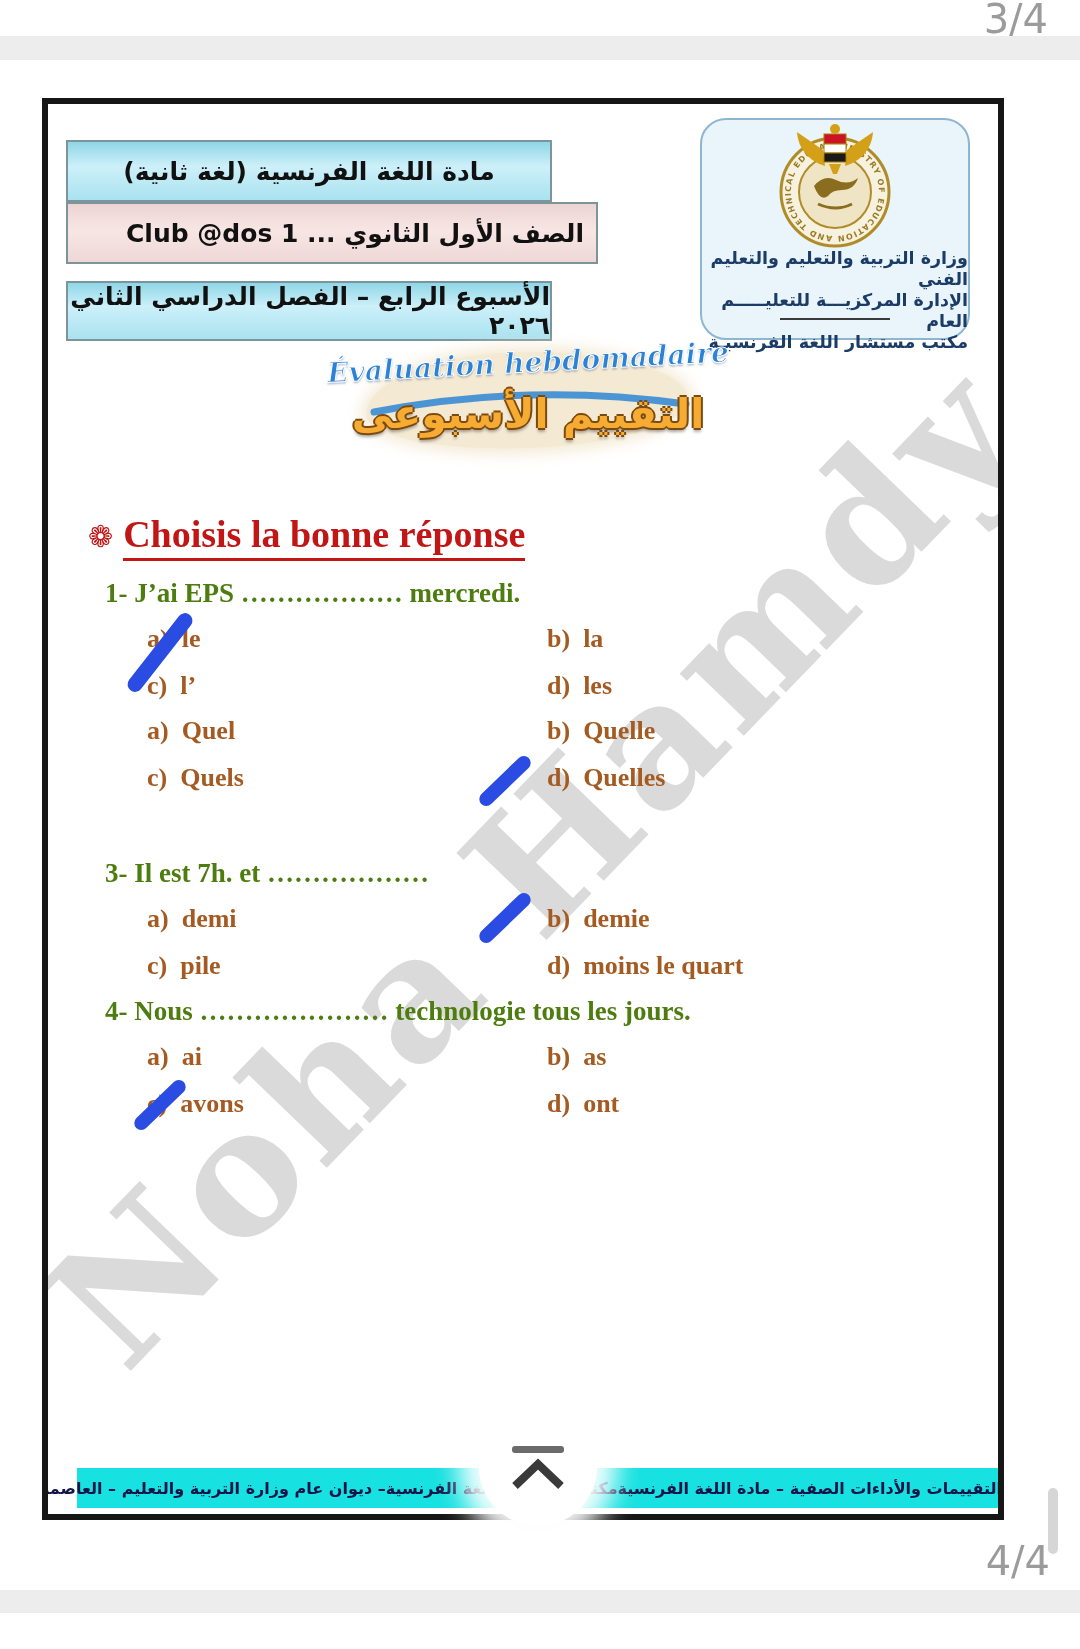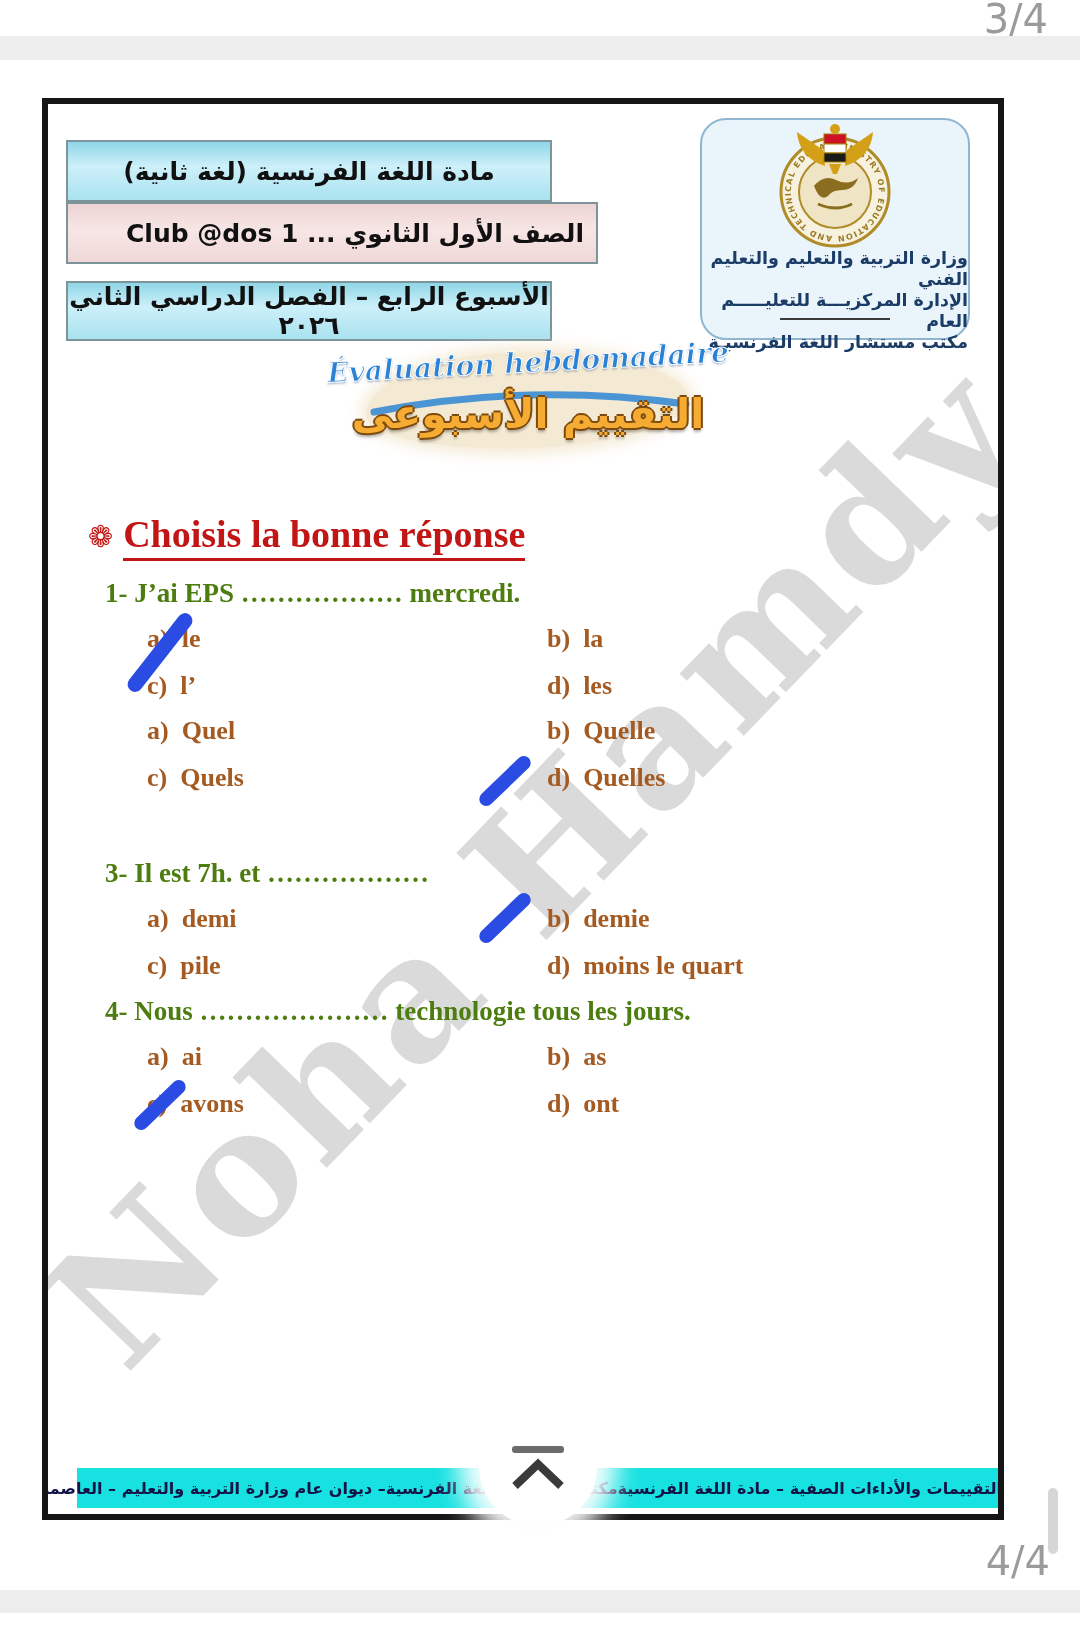--- a/index.html
+++ b/index.html
@@ -25,21 +25,21 @@
   .layer{position:absolute;z-index:2;}
   
   .watermark{position:absolute;left:487px;top:761px;z-index:1;white-space:nowrap;
              transform:translate(-50%,-50%) rotate(-46deg);
              font-family:"DejaVu Serif",serif;font-weight:bold;font-size:172px;letter-spacing:6px;
              color:#d4d4d4;opacity:.85;}
   
   .hbox{position:absolute;left:18px;width:482px;height:58px;border:2px solid #7e949b;
         display:flex;align-items:center;justify-content:center;direction:rtl;
         font-weight:bold;font-size:25px;color:#111;}
-  .hbox.cyan{background:linear-gradient(180deg,#8fd6e7 0%,#cdf0f9 42%,#a9e2f0 100%);text-align:center;}
+  .hbox.cyan{background:linear-gradient(180deg,#8fd6e7 0%,#cdf0f9 42%,#a9e2f0 100%);}
   .hbox.pink{background:linear-gradient(180deg,#ecd4d3 0%,#f7e6e5 45%,#eed8d7 100%);padding-left:46px;}
   .hbox .club{font-family:"DejaVu Sans",sans-serif;}
   
   .logo-card{position:absolute;left:652px;top:14px;width:266px;height:218px;background:#eaf4fb;
              border:2px solid #8fb6d0;border-radius:26px;}
   .logo-card svg{position:absolute;left:0;top:0;}
   .logo-lines{position:absolute;left:0;right:0;top:128px;direction:rtl;text-align:right;
               font-size:17.5px;font-weight:bold;color:#1b3c66;line-height:21px;}
   .logo-rule{position:absolute;left:78px;top:198px;width:110px;height:2px;background:#3a3a3a;}
   

